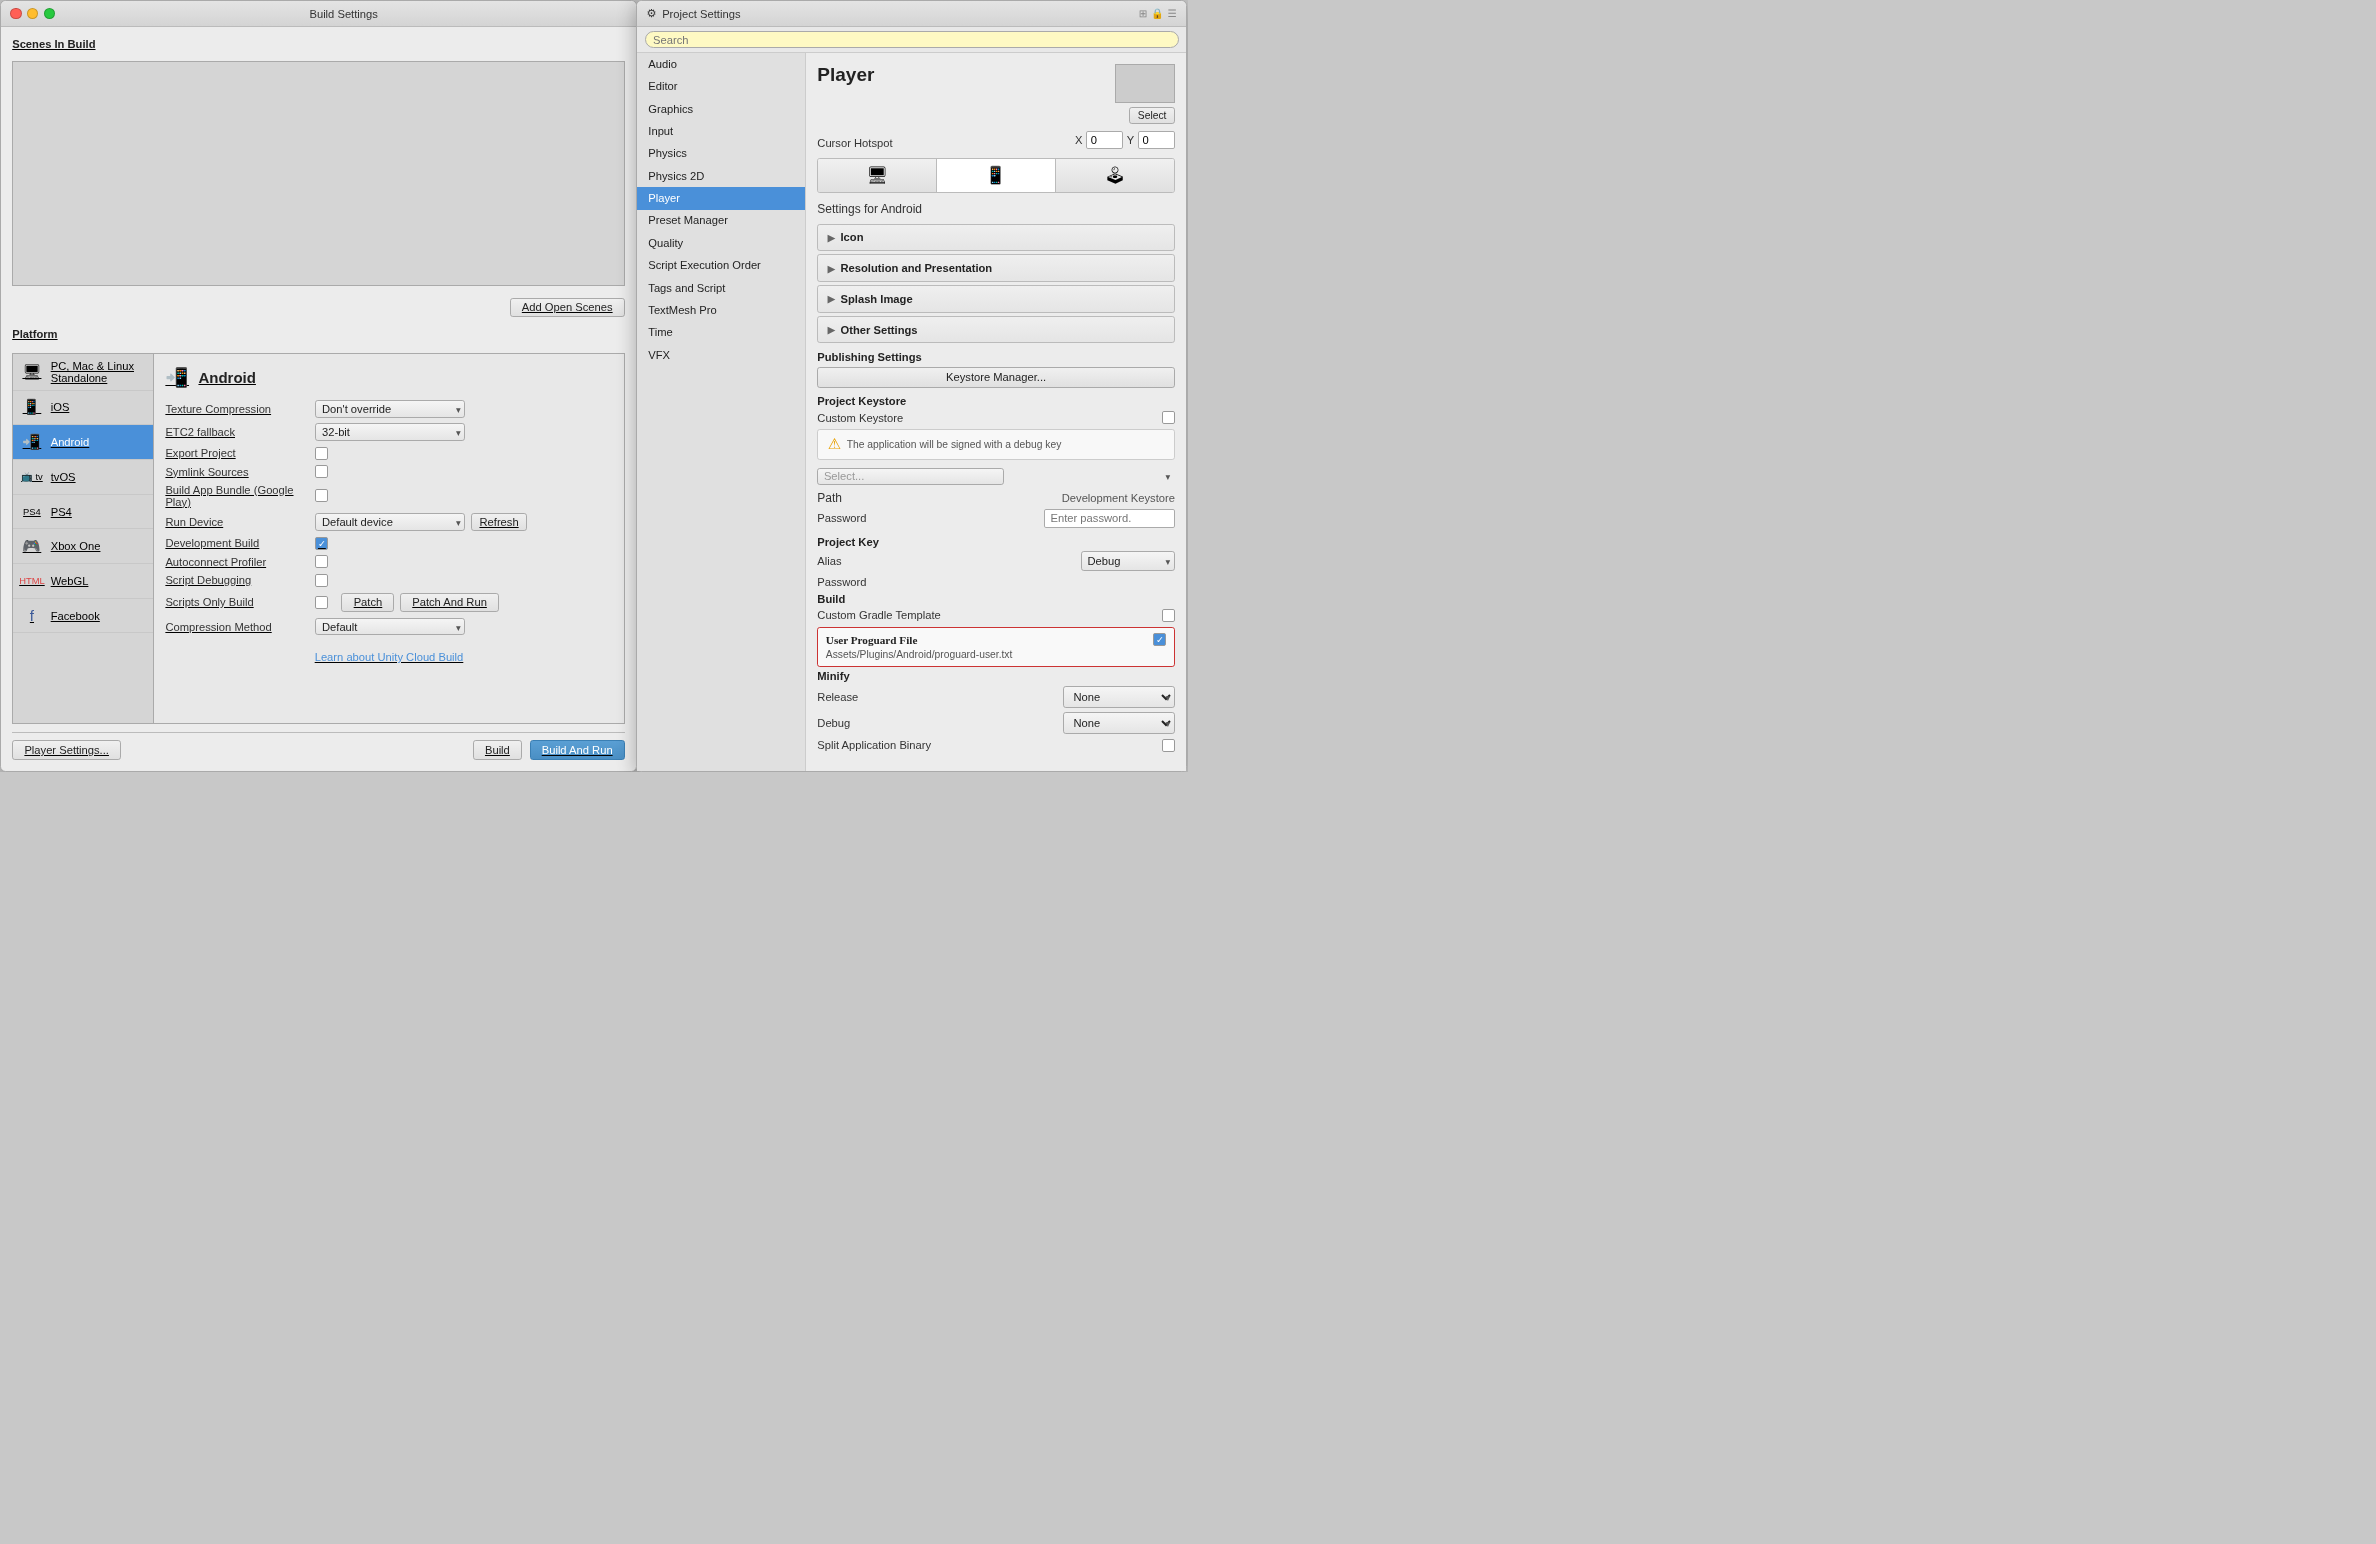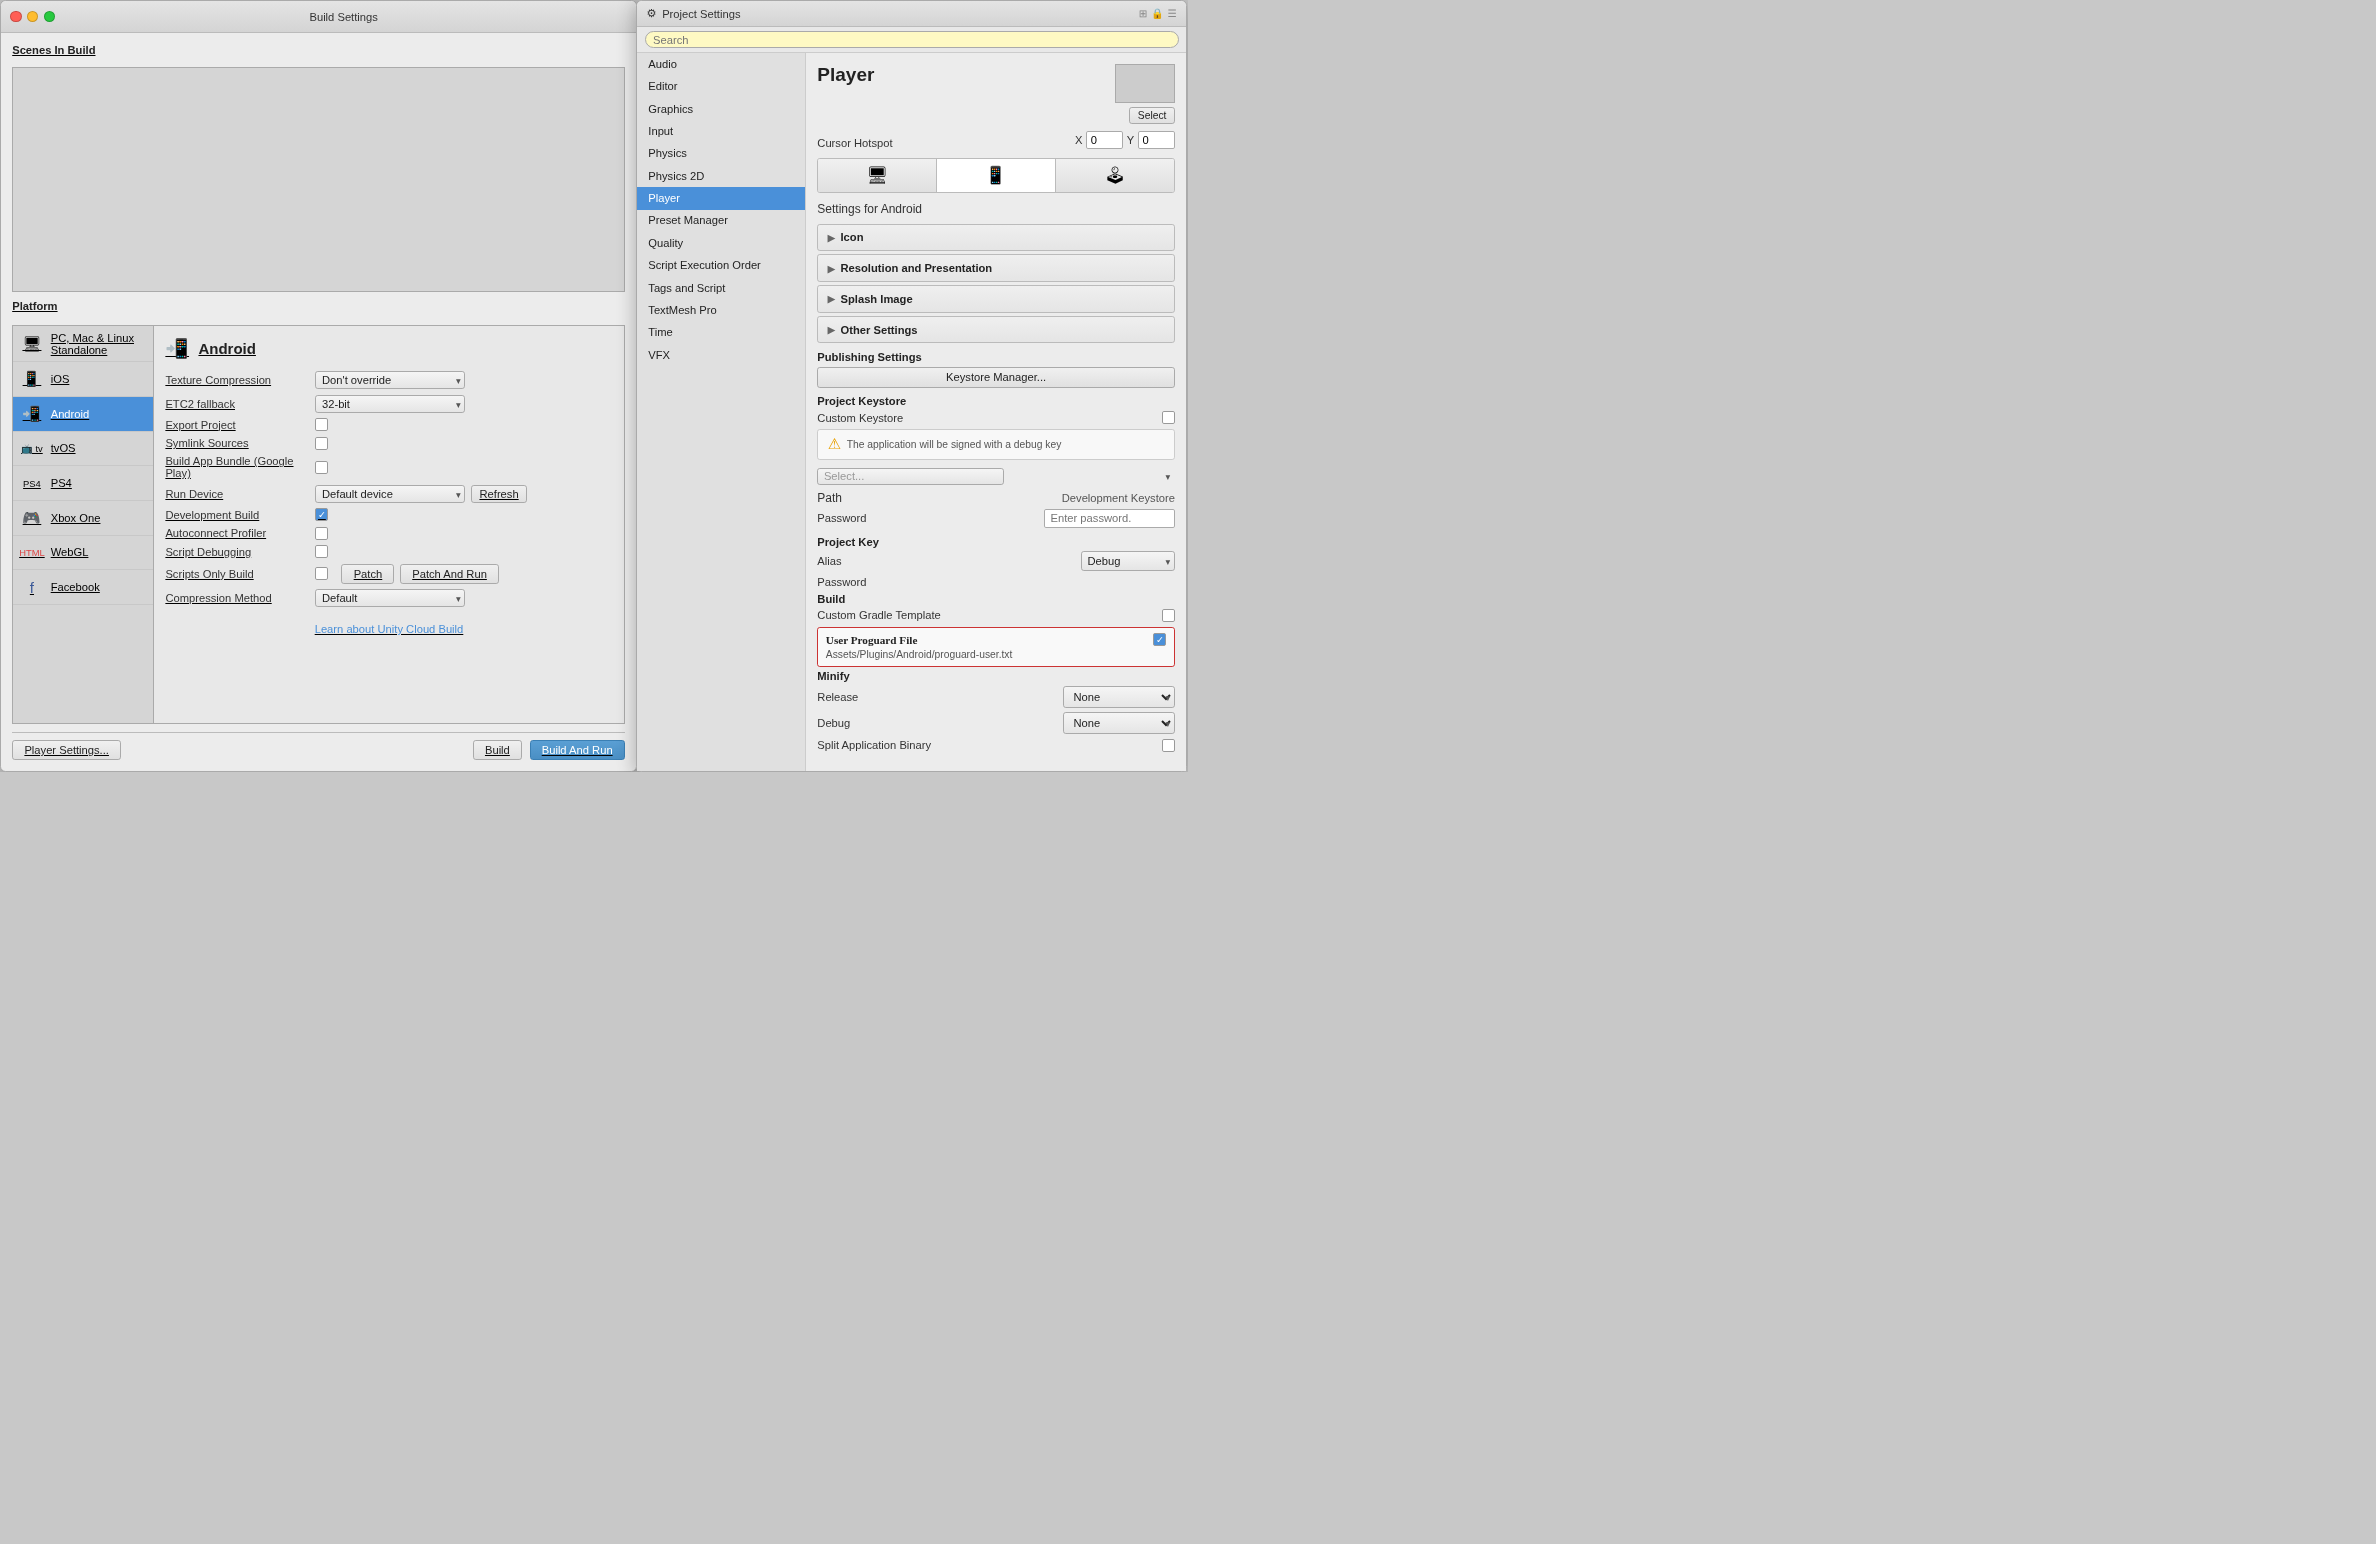--- a/index.html
+++ b/index.html
@@ -20,21 +20,21 @@
       background: #ececec;
       border: 0.9px solid #aaa;
       border-radius: 5.6px;
       display: flex;
       flex-direction: column;
       position: relative;
       box-shadow: 0 3.7px 19px rgba(0,0,0,0.3);
     }
 
     .window-titlebar {
-      height: 32px;
+      height: 26px;
       background: linear-gradient(to bottom, #e4e4e4, #d4d4d4);
       border-radius: 5.6px 5.6px 0 0;
       border-bottom: 0.9px solid #bbb;
       display: flex;
       align-items: center;
       padding: 0 9.4px;
       gap: 5.6px;
     }
 
     .traffic-light {
@@ -584,20 +584,23 @@
   <div class="window-titlebar">
     <div class="traffic-light close"></div>
     <div class="traffic-light minimize"></div>
     <div class="traffic-light maximize"></div>
     <div class="window-title">Build Settings</div>
   </div>
 
   <div class="build-content">
     <div class="section-title">Scenes In Build</div>
     <div class="scenes-area"></div>
+    <div class="add-open-scenes-row">
+      <button class="btn">Add Open Scenes</button>
+    </div>
 
     <div class="platform-header">Platform</div>
 
     <div class="platform-area">
       <div class="platform-list">
         <div class="platform-item">
           <div class="platform-icon">🖥</div>
           <span class="platform-label">PC, Mac &amp; Linux Standalone</span>
         </div>
         <div class="platform-item">

